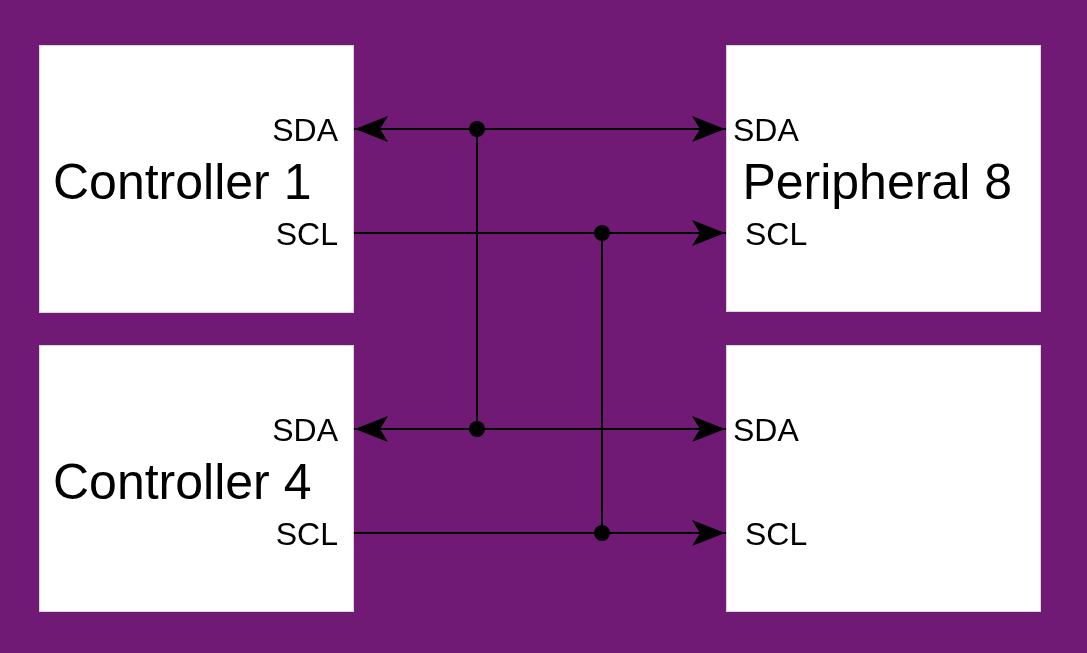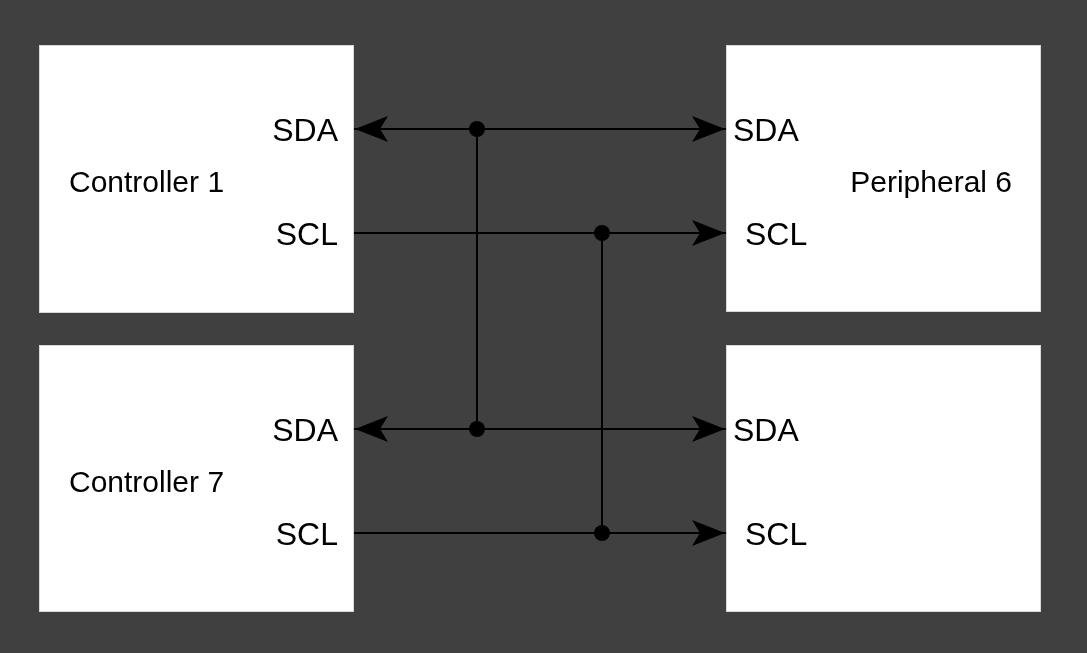--- a/index.html
+++ b/index.html
@@ -4,21 +4,21 @@
 <style>
   html, body {
     margin: 0;
     padding: 0;
     background: #ffffff;
   }
   .diagram {
     position: relative;
     width: 1087px;
     height: 653px;
-    background: #404040;
+    background: #701a75;
     font-family: "Liberation Sans", sans-serif;
     color: #000000;
     overflow: hidden;
   }
   .wiring-layer {
     position: absolute;
     left: 0;
     top: 0;
     width: 1087px;
     height: 653px;
@@ -31,24 +31,23 @@
   }
   .pos-c1 { left: 39px;  top: 45px;  width: 315px; height: 268px; }
   .pos-p1 { left: 726px; top: 45px;  width: 315px; height: 267px; }
   .pos-c2 { left: 39px;  top: 345px; width: 315px; height: 267px; }
   .pos-p2 { left: 726px; top: 345px; width: 315px; height: 267px; }
 
   .block-name {
     position: absolute;
     top: 136px;
     transform: translateY(-50%);
-    font-size: 30px;
+    font-size: 50px;
     line-height: 1;
     white-space: nowrap;
-    margin-left: 16px;
   }
   .controller .block-name { left: 13px; }
   .peripheral .block-name { right: 28px; }
 
   .pin {
     position: absolute;
     font-size: 32px;
     line-height: 1;
     transform: translateY(-50%);
     white-space: nowrap;
@@ -90,27 +89,27 @@
   </svg>
 
   <div class="block controller pos-c1">
     <span class="pin pin-sda">SDA</span>
     <span class="block-name">Controller 1</span>
     <span class="pin pin-scl">SCL</span>
   </div>
 
   <div class="block peripheral pos-p1">
     <span class="pin pin-sda">SDA</span>
-    <span class="block-name">Peripheral 6</span>
+    <span class="block-name">Peripheral 8</span>
     <span class="pin pin-scl">SCL</span>
   </div>
 
   <div class="block controller pos-c2">
     <span class="pin pin-sda">SDA</span>
-    <span class="block-name">Controller 7</span>
+    <span class="block-name">Controller 4</span>
     <span class="pin pin-scl">SCL</span>
   </div>
 
   <div class="block peripheral pos-p2">
     <span class="pin pin-sda">SDA</span>
     <span class="pin pin-scl">SCL</span>
   </div>
 
 </div>
 

